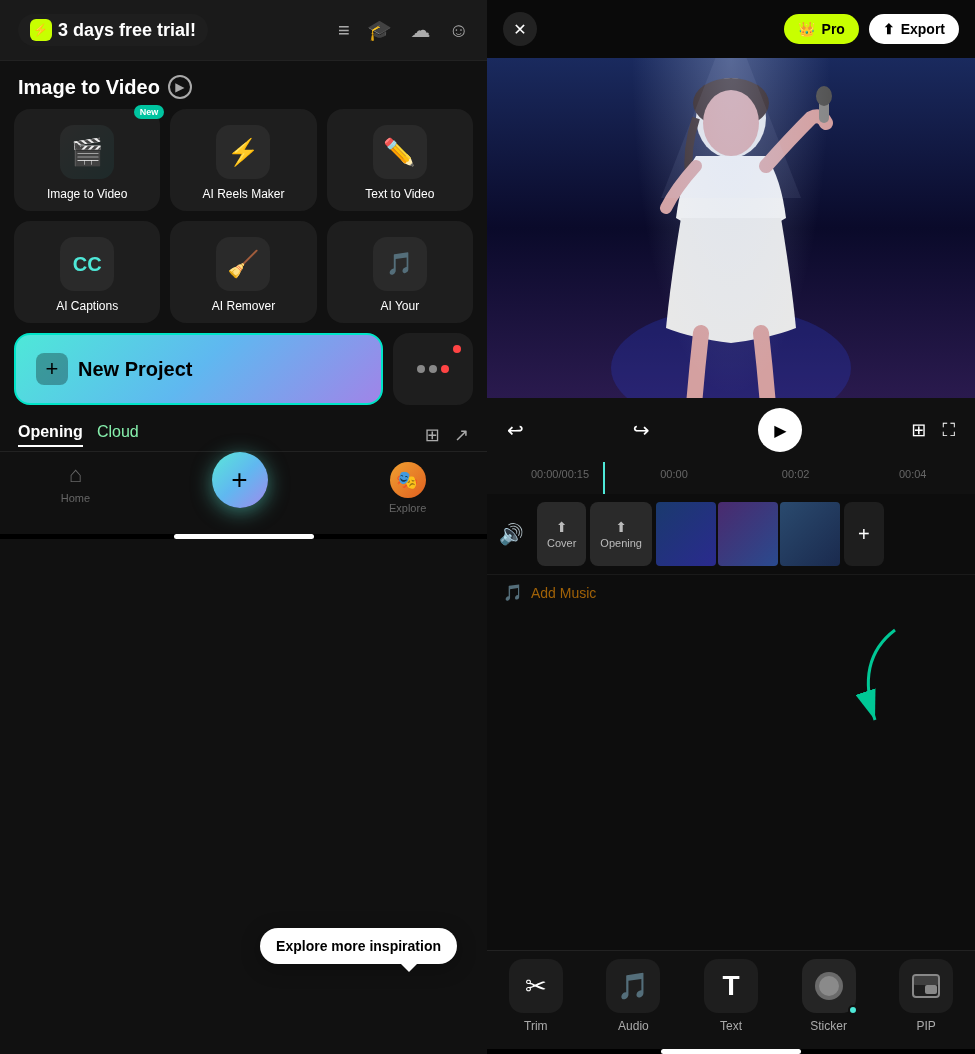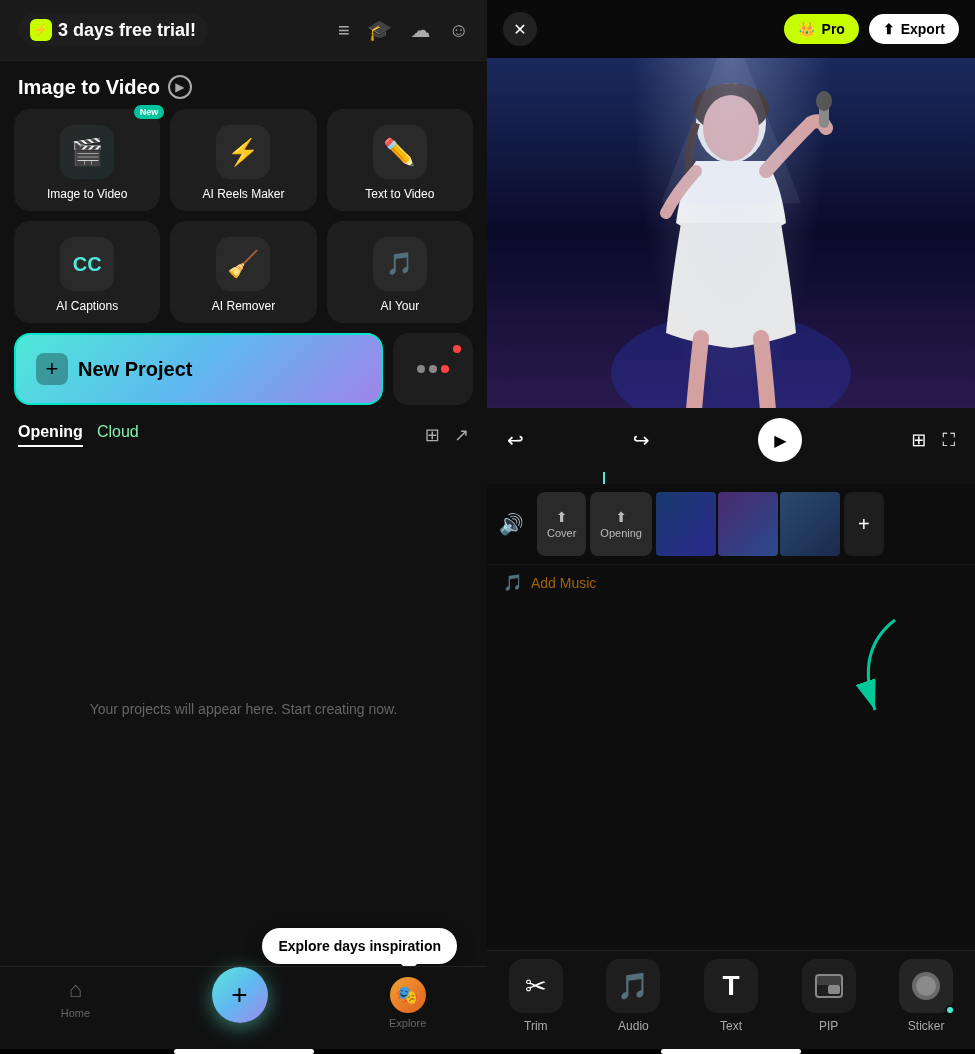--- a/index.html
+++ b/index.html
@@ -690,26 +690,23 @@
     <div class="tabs-left">
       <span class="tab-item active">Opening</span>
       <span class="tab-item">Cloud</span>
     </div>
     <div class="tabs-right">
       <span class="tab-icon">⊞</span>
       <span class="tab-icon">↗</span>
     </div>
   </div>
 
-  <div class="empty-state">
-    <span>Your projects will appear here. Start creating now.</span>
-  </div>
 
   <div class="tooltip-bubble">
-    <span>Explore days inspiration</span>
+    <span>Explore more inspiration</span>
   </div>
 
   <div class="bottom-nav">
     <div class="nav-item">
       <span class="nav-icon">⌂</span>
       <span class="nav-label">Home</span>
     </div>
     <div class="nav-center">
       <span style="font-size:28px;color:#000;font-weight:300;">+</span>
     </div>
@@ -784,20 +781,28 @@
     <div class="play-btn">
       <span>▶</span>
     </div>
     <div class="ctrl-right">
       <button class="ctrl-btn" style="font-size:18px;">⊞</button>
       <button class="ctrl-btn" style="font-size:18px;">⛶</button>
     </div>
   </div>
 
   <div class="timeline-bar">
+    <div class="timeline-ruler">
+      <div class="ruler-mark">
+        <span>00:00</span>/<span>00:15</span>
+      </div>
+      <div class="ruler-mark">00:00</div>
+      <div class="ruler-mark"> &nbsp;&nbsp;&nbsp;&nbsp;&nbsp;00:02</div>
+      <div class="ruler-mark">&nbsp;&nbsp;&nbsp;&nbsp;&nbsp;&nbsp;&nbsp;00:04</div>
+    </div>
     <div class="timeline-cursor"></div>
   </div>
 
   <div class="track-area">
     <div class="track-left">
       <span>🔊</span>
     </div>
     <div class="track-content">
       <div class="cover-btn">
         <span class="cover-icon">⬆</span>
@@ -848,40 +853,40 @@
         <span style="color:#ff80c0;font-size:26px;">🎵</span>
       </div>
       <span class="tool-label">Audio</span>
     </div>
     <div class="tool-item">
       <div class="tool-icon-wrap">
         <span style="color:#fff;font-size:28px;font-weight:700;">T</span>
       </div>
       <span class="tool-label">Text</span>
     </div>
+    <div class="tool-item sticker-highlight">
+      <div class="tool-icon-wrap" style="position:relative;">
+
+        <svg width="32" height="32" viewBox="0 0 32 32">
+          <circle cx="16" cy="16" r="14" fill="#888" opacity="0.7"></circle>
+          <circle cx="16" cy="16" r="10" fill="#aaa" opacity="0.5"></circle>
+        </svg>
+        <div class="sticker-dot"></div>
+      </div>
+      <span class="tool-label">Sticker</span>
+    </div>
     <div class="tool-item">
       <div class="tool-icon-wrap">
 
         <svg width="30" height="30" viewBox="0 0 30 30">
           <rect x="2" y="4" width="26" height="22" rx="3" fill="none" stroke="#888" stroke-width="2"></rect>
           <rect x="14" y="14" width="12" height="9" rx="2" fill="#888"></rect>
           <rect x="3" y="5" width="24" height="9" rx="1" fill="#555" opacity="0.6"></rect>
         </svg>
       </div>
       <span class="tool-label">PIP</span>
     </div>
-    <div class="tool-item sticker-highlight">
-      <div class="tool-icon-wrap" style="position:relative;">
-
-        <svg width="32" height="32" viewBox="0 0 32 32">
-          <circle cx="16" cy="16" r="14" fill="#888" opacity="0.7"></circle>
-          <circle cx="16" cy="16" r="10" fill="#aaa" opacity="0.5"></circle>
-        </svg>
-        <div class="sticker-dot"></div>
-      </div>
-      <span class="tool-label">Sticker</span>
-    </div>
   </div>
 
   <div class="bottom-indicator">
     <div class="indicator-line"></div>
   </div>
 </div>
 
 </body></html>

